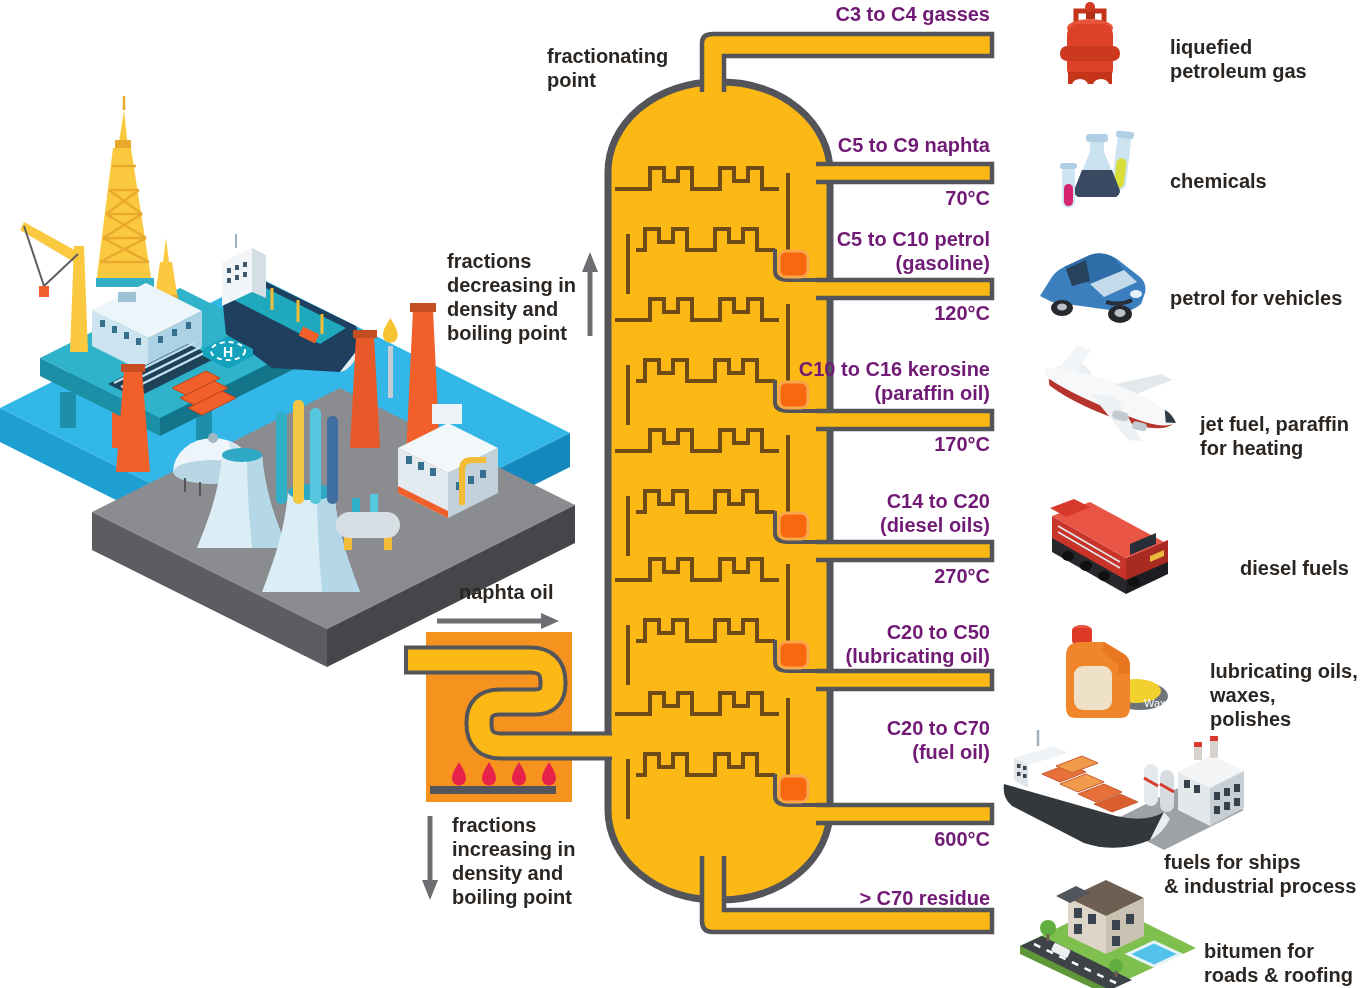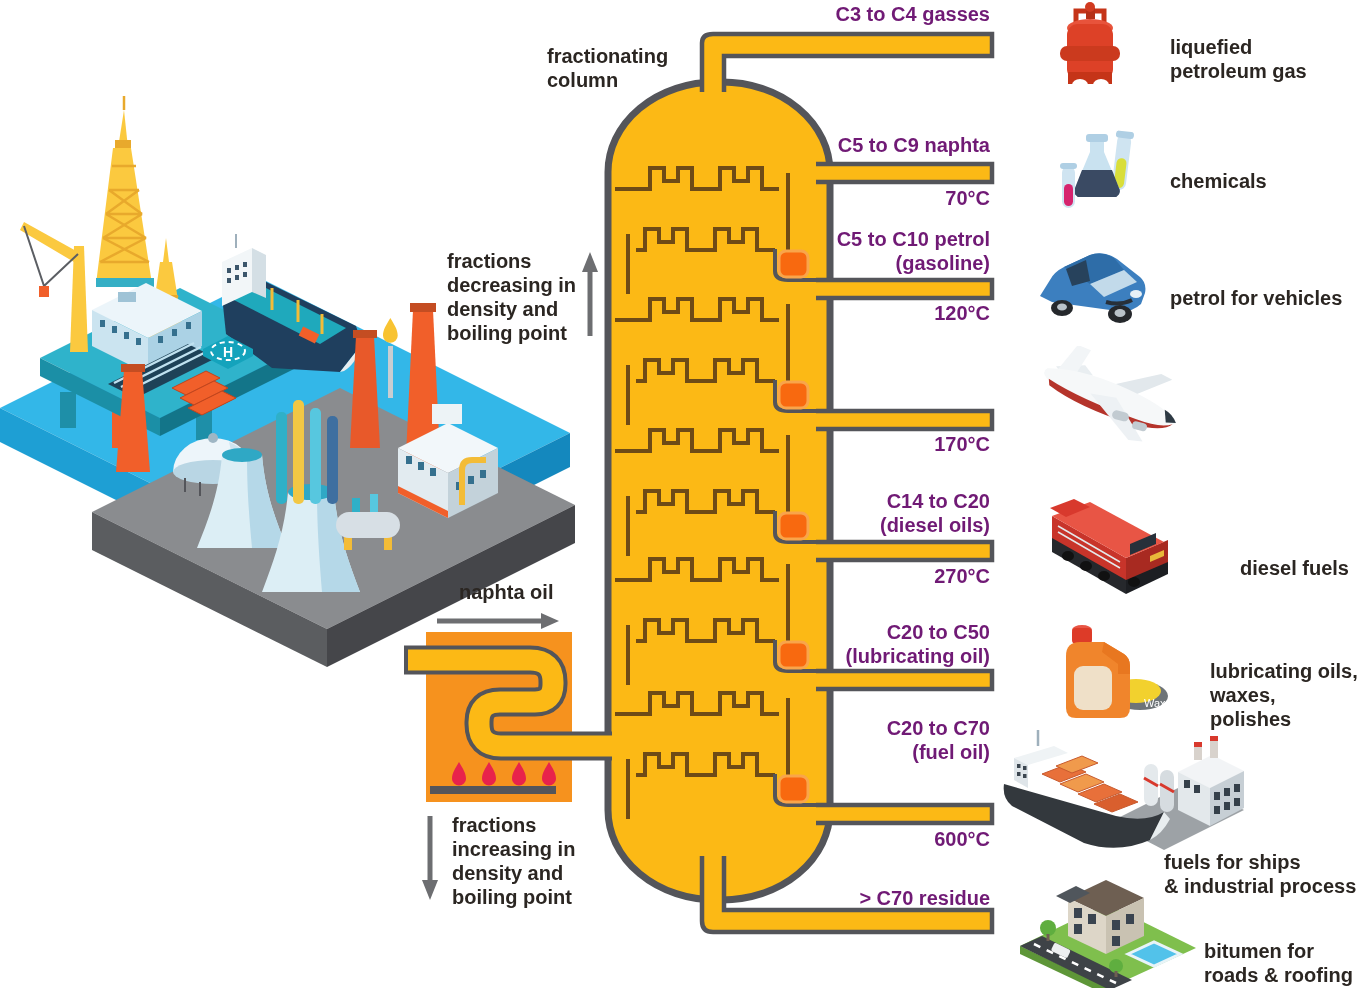--- a/index.html
+++ b/index.html
@@ -294,52 +294,56 @@
     <line x1="437" y1="621" x2="541" y2="621" stroke="#6D6E71" stroke-width="5"></line>
     <polygon points="541,613 541,629 559,621" fill="#6D6E71"></polygon>
   </g>
   <g>
     <line x1="430" y1="816" x2="430" y2="882" stroke="#6D6E71" stroke-width="5"></line>
     <polygon points="422,880 438,880 430,900" fill="#6D6E71"></polygon>
   </g>
 </svg>
 
 <div class="txt" style="left:547px;top:44px">fractionating
-column</div>
+point</div>
 <div class="txt" style="left:447px;top:249px">fractions
 decreasing in
 density and
 boiling point</div>
 <div class="txt" style="left:459px;top:580px">naphta oil</div>
 <div class="txt" style="left:452px;top:813px">fractions
 increasing in
 density and
 boiling point</div>
 
 <div class="frac" style="top:2px">C3 to C4 gasses</div>
 <div class="frac" style="top:133px">C5 to C9 naphta</div>
 <div class="frac" style="top:186px">70°C</div>
 <div class="frac" style="top:227px">C5 to C10 petrol
 (gasoline)</div>
 <div class="frac" style="top:301px">120°C</div>
+<div class="frac" style="top:357px">C10 to C16 kerosine
+(paraffin oil)</div>
 <div class="frac" style="top:432px">170°C</div>
 <div class="frac" style="top:489px">C14 to C20
 (diesel oils)</div>
 <div class="frac" style="top:564px">270°C</div>
 <div class="frac" style="top:620px">C20 to C50
 (lubricating oil)</div>
 <div class="frac" style="top:716px">C20 to C70
 (fuel oil)</div>
 <div class="frac" style="top:827px">600°C</div>
 <div class="frac" style="top:886px">&gt; C70 residue</div>
 
 <div class="cap" style="left:1170px;top:26px">liquefied
 petroleum gas</div>
 <div class="cap" style="left:1170px;top:160px">chemicals</div>
 <div class="cap" style="left:1170px;top:277px">petrol for vehicles</div>
+<div class="cap" style="left:1200px;top:403px">jet fuel, paraffin
+for heating</div>
 <div class="cap" style="left:1240px;top:547px">diesel fuels</div>
 <div class="cap" style="left:1210px;top:650px">lubricating oils,
 waxes, polishes</div>
 <div class="cap" style="left:1164px;top:841px">fuels for ships
 &amp; industrial process</div>
 <div class="cap" style="left:1204px;top:930px">bitumen for
 roads &amp; roofing</div>
 
 <svg class="icon" style="left:1044px;top:0" width="92" height="95" viewBox="0 0 92 95">
   <path d="M32,22 V11 H60 V22" stroke="#C53418" stroke-width="5" fill="none"></path>

